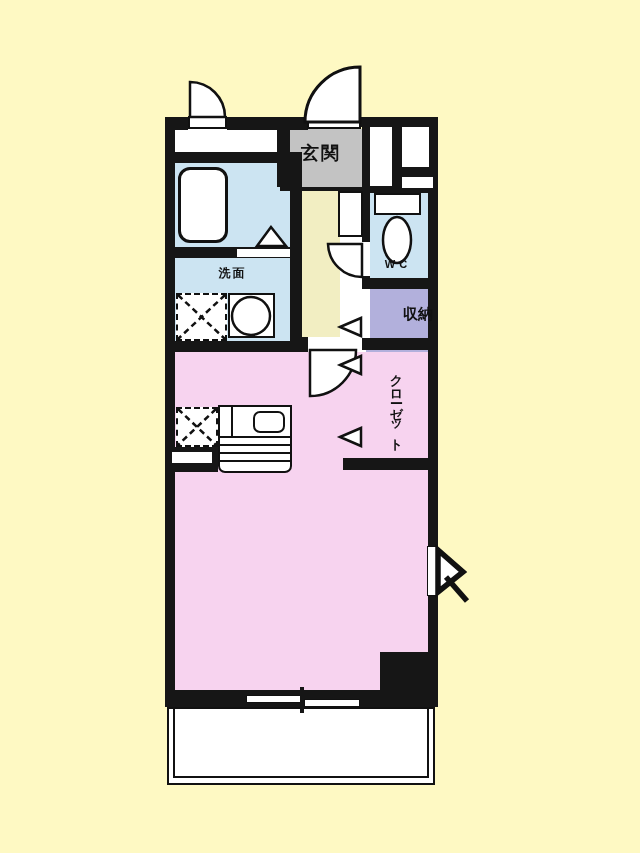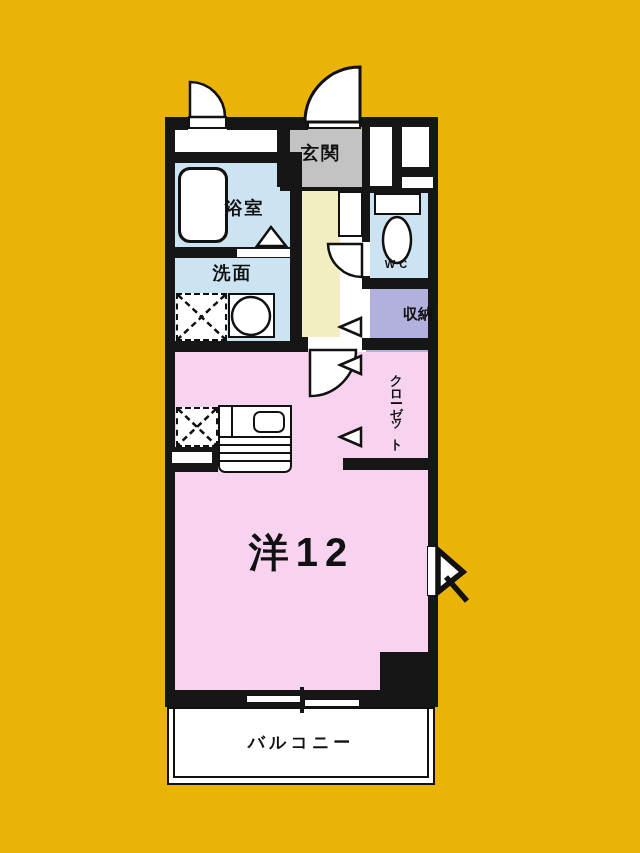--- a/index.html
+++ b/index.html
@@ -1,17 +1,17 @@
 <!DOCTYPE html>
 <html style="--wall: #161616; --line: #111111; --room-pink: #f7d3ef; --water-blue: #cce4f2; --closet-purple: #b2b0dc; --hall-yellow: #f2eec2; --genkan-gray: #c3c3c3;"><head>
 <meta charset="utf-8">
 <style>
   html,body{margin:0;padding:0;background:#ffffff;}
   body{font-family:"Liberation Sans","DejaVu Sans",sans-serif;}
-  #canvas{position:relative;width:640px;height:853px;background:#eab308;overflow:hidden;}
+  #canvas{position:relative;width:640px;height:853px;background:#fef9c3;overflow:hidden;}
   .abs{position:absolute;box-sizing:border-box;}
   .wall{background:var(--wall,#151515);}
   .room{}
   .opening{background:#ffffff;}
   .fixture{background:#ffffff;border:2.5px solid var(--line,#111);}
   .label{color:var(--line,#111);font-weight:bold;display:flex;align-items:center;justify-content:center;white-space:nowrap;}
   .vlabel{writing-mode:vertical-rl;text-orientation:upright;}
   svg.overlay{position:absolute;left:0;top:0;pointer-events:none;}
 </style>
 </head>
@@ -116,21 +116,18 @@
     <g stroke="#111" stroke-width="2">
       <line x1="232" y1="406" x2="232" y2="437"></line>
       <line x1="219" y1="437" x2="291" y2="437"></line>
       <line x1="219" y1="445" x2="291" y2="445"></line>
       <line x1="219" y1="453" x2="291" y2="453"></line>
       <line x1="219" y1="461" x2="291" y2="461"></line>
     </g>
   </svg>
 
   <div class="abs label" style="left:280px;top:142px;width:82px;height:22px;font-size:18px;letter-spacing:2px;">玄関</div>
-  <div class="abs label" style="left:175px;top:197px;width:115px;height:22px;font-size:18px;letter-spacing:2px;padding-left:24px;">浴室</div>
-  <div class="abs label" style="left:175px;top:262px;width:115px;height:22px;font-size:18px;letter-spacing:2px;">洗面</div>
+  <div class="abs label" style="left:175px;top:262px;width:115px;height:22px;font-size:12px;letter-spacing:2px;">洗面</div>
   <div class="abs label" style="left:368px;top:255px;width:60px;height:18px;font-size:11px;letter-spacing:4px;">WC</div>
   <div class="abs label" style="left:388px;top:305px;width:60px;height:18px;font-size:15px;">収納</div>
   <div class="abs label vlabel" style="left:383px;top:353px;width:26px;height:104px;font-size:13px;letter-spacing:1px;">クローゼット</div>
-  <div class="abs label" style="left:175px;top:527px;width:253px;height:50px;font-size:40px;letter-spacing:7px;">洋12</div>
-  <div class="abs label" style="left:167px;top:730px;width:268px;height:24px;font-size:17px;letter-spacing:4px;">バルコニー</div>
 
 </div>
 
 </body></html>

